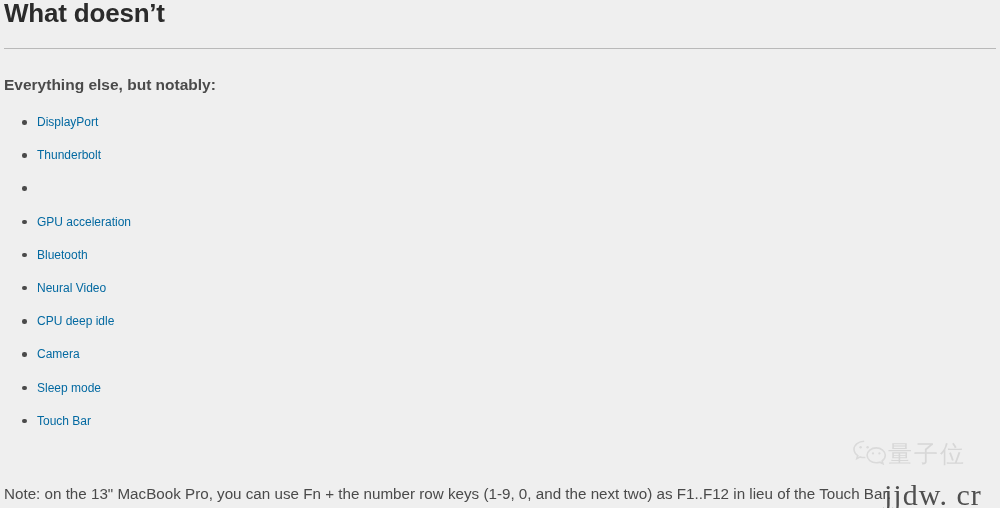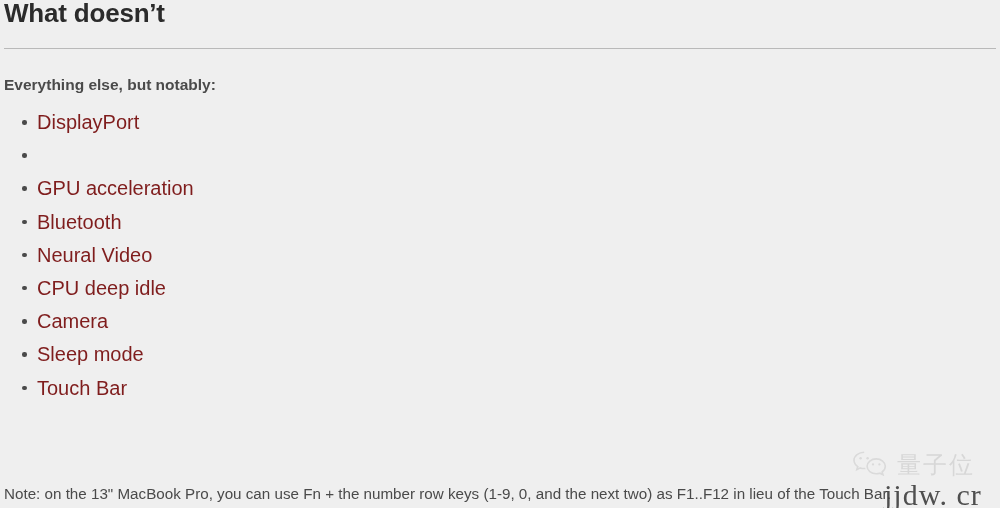--- a/index.html
+++ b/index.html
@@ -54,22 +54,22 @@
     left: 0;
     top: 112px;
     margin: 0;
     padding: 0;
     list-style: none;
   }
   .list-item {
     position: relative;
     height: 33.2px;
     padding-left: 37px;
-    font-size: 20px;
-    color: #7f1d1d;
+    font-size: 12px;
+    color: #0369a1;
     line-height: 21px;
     white-space: nowrap;
   }
   .list-item .bullet {
     position: absolute;
     left: 22px;
     top: 8px;
     width: 4.5px;
     height: 4.5px;
     border-radius: 50%;
@@ -81,24 +81,24 @@
     top: 483px;
     font-size: 15.2px;
     color: #4a4a4a;
     line-height: 21px;
     white-space: nowrap;
     margin: 0;
   }
   .watermark {
     position: absolute;
     left: 852px;
-    top: 450px;
+    top: 439px;
     display: flex;
     align-items: flex-end;
-    gap: 9px;
+    gap: 0;
     opacity: 0.72;
   }
   .wechat-icon {
     width: 36px;
     height: 30px;
     position: relative;
   }
   .wm-text {
     font-size: 24px;
     color: #cfcfcf;
@@ -127,20 +127,24 @@
   <h1 class="heading">What doesn’t</h1>
 
   <div class="divider"></div>
 
   <p class="intro">Everything else, but notably:</p>
 
   <ul class="list">
     <li class="list-item">
       <span class="bullet"></span>
       <span>DisplayPort</span>
+    </li>
+    <li class="list-item">
+      <span class="bullet"></span>
+      <span>Thunderbolt</span>
     </li>
     <li class="list-item">
       <span class="bullet"></span>
     </li>
     <li class="list-item">
       <span class="bullet"></span>
       <span>GPU acceleration</span>
     </li>
     <li class="list-item">
       <span class="bullet"></span>

